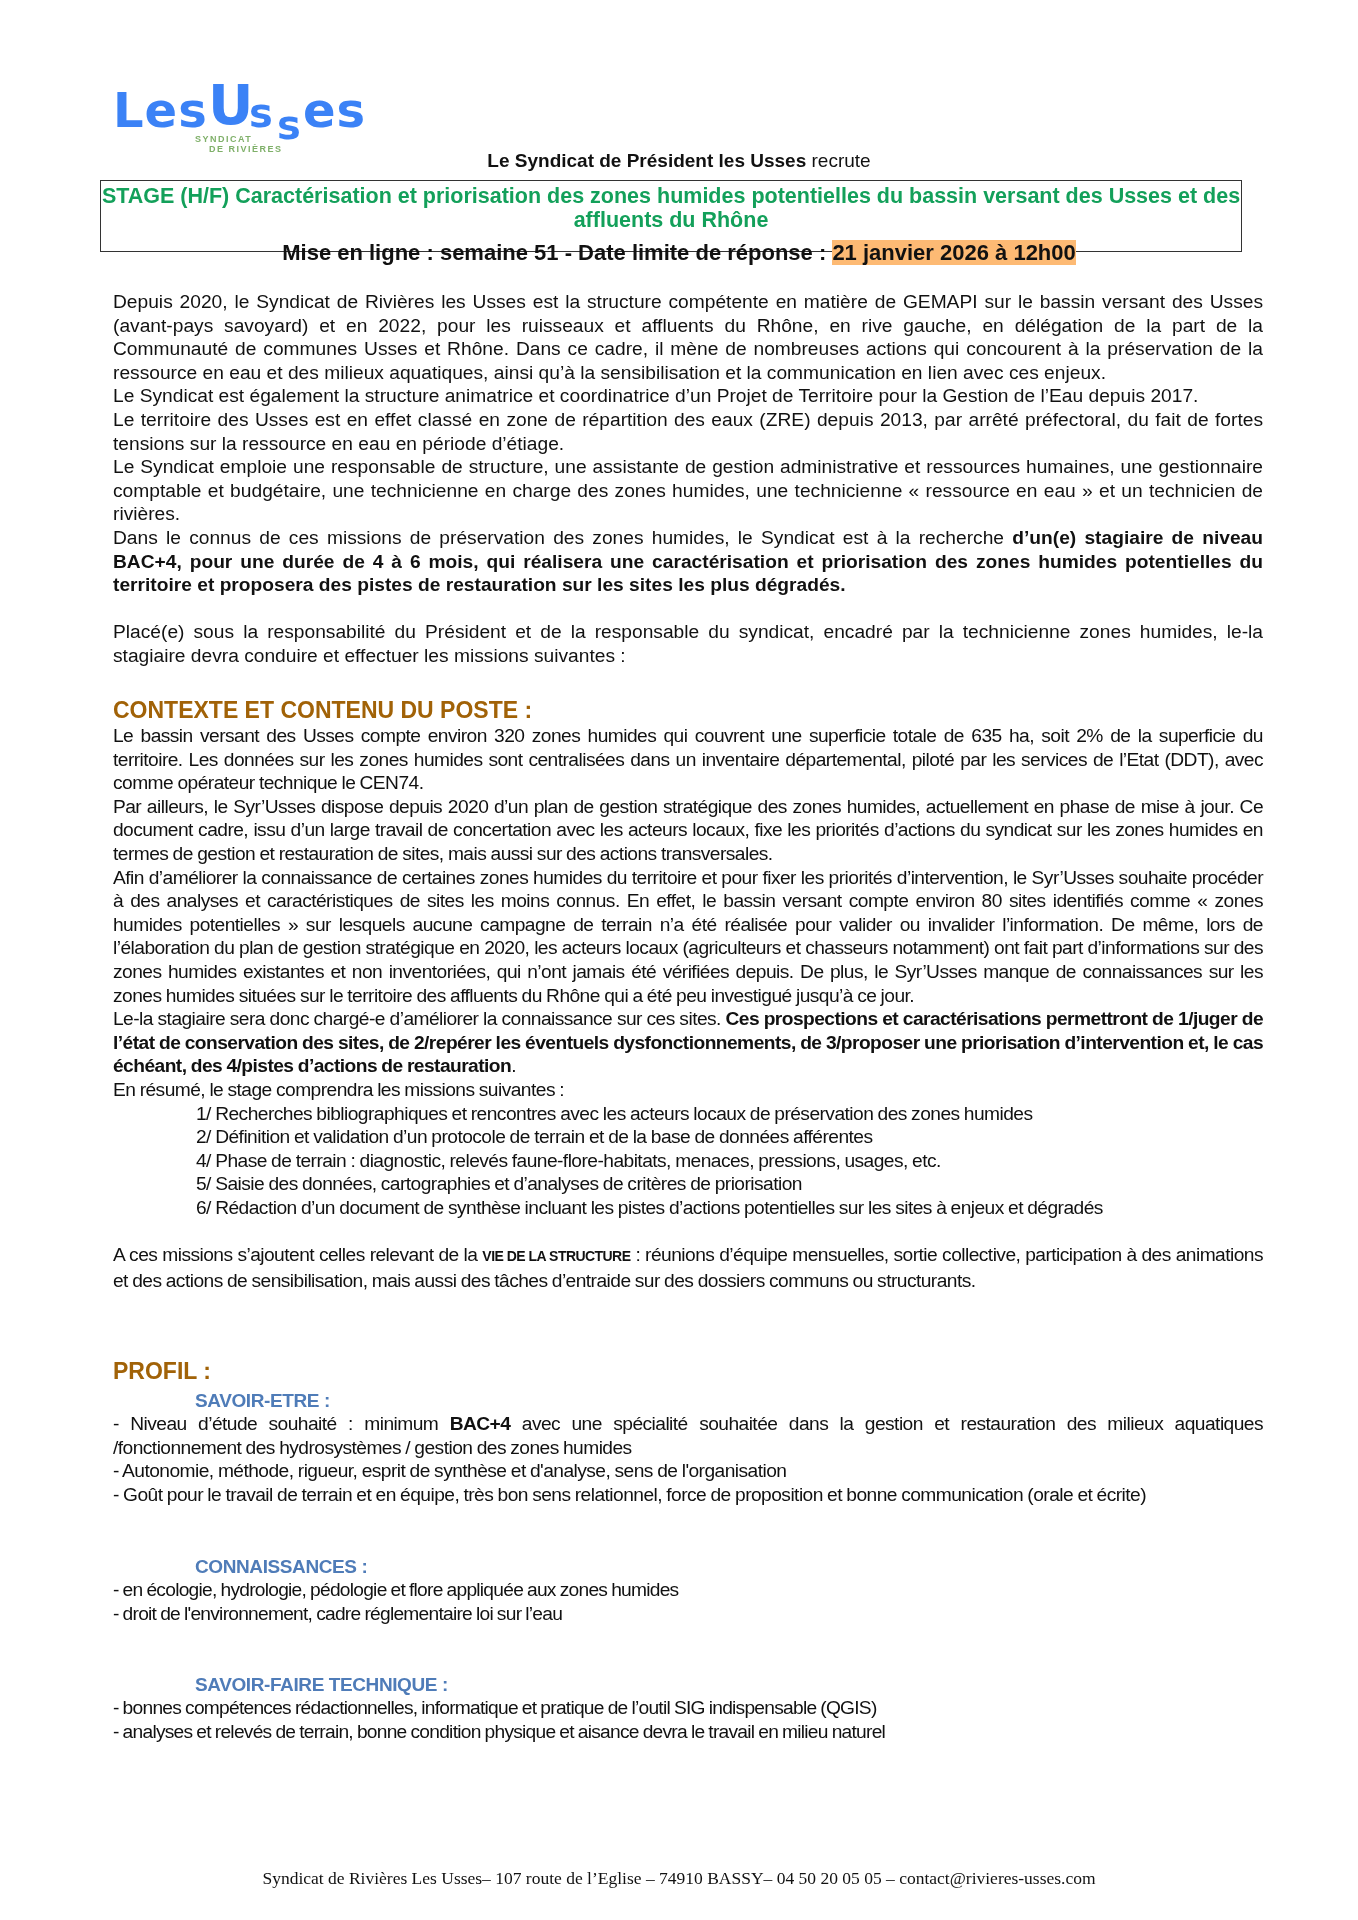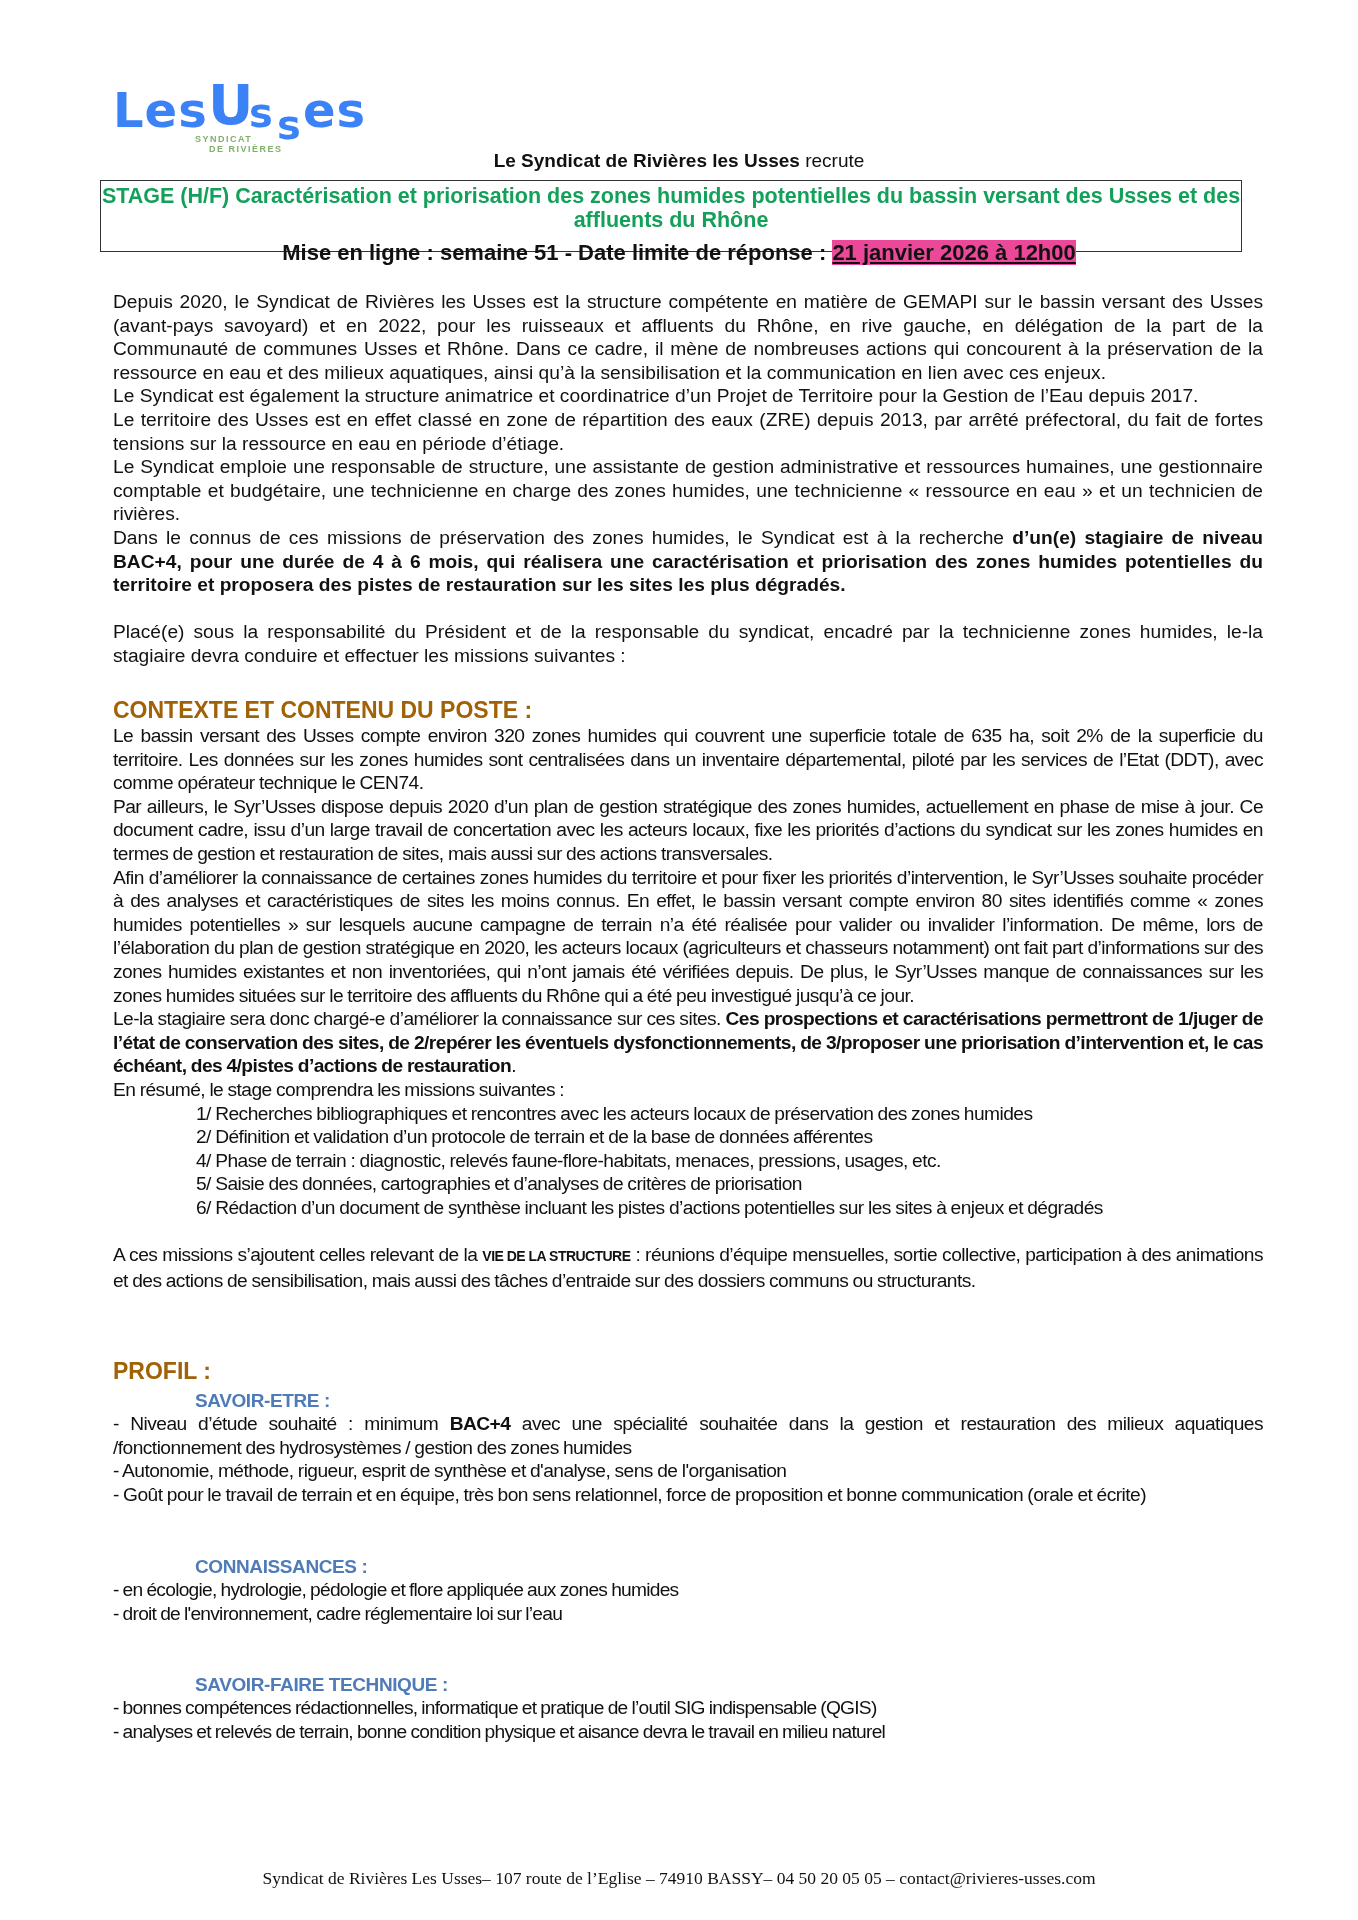--- a/index.html
+++ b/index.html
@@ -20,21 +20,21 @@
   .logo .sub1 { left: 82px; top: 58px; }
   .logo .sub2 { left: 96px; top: 68px; }
 
   .recruit { left: 0; width: 1358px; top: 150px; text-align: center; font-size: 19px; }
   .recruit b { font-weight: bold; }
 
   .titlebox { left: 100px; top: 180px; width: 1142px; height: 72px; border: 1.5px solid #333; box-sizing: border-box;
     text-align: center; color: #13a05a; font-weight: bold; font-size: 21.5px; line-height: 24px; padding-top: 3px; }
 
   .deadline { left: 0; width: 1358px; top: 240px; text-align: center; font-size: 22px; font-weight: bold; }
-  .deadline .hl { background: #ec4899; text-decoration: underline; }
+  .deadline .hl { background: #fdba74; }
 
   .body-block { left: 113px; width: 1150px; font-size: 19.2px; line-height: 23.6px; text-align: justify; }
   .cond { letter-spacing: -0.55px; word-spacing: -0.5px; }
   .cond2 { letter-spacing: -0.75px; word-spacing: -0.6px; }
   .body-block p { margin: 0; }
   .heading { color: #a16207; font-weight: bold; font-size: 23px; }
   .subheading { color: #4f7cb8; font-weight: bold; font-size: 19px; left: 195px; letter-spacing: -0.4px; }
   .list { padding-left: 83px; }
   .small-caps-bold { font-weight: bold; font-size: 14px; }
   .footer { left: 0; width: 1358px; top: 1868px; text-align: center; font-size: 17.5px; }
@@ -46,21 +46,21 @@
   <span class="word les">Les</span>
   <span class="word u">U</span>
   <span class="word s1">s</span>
   <span class="word s2">s</span>
   <span class="word es">es</span>
   <span class="sub sub1">SYNDICAT</span>
   <span class="sub sub2">DE RIVIÈRES</span>
 </div>
 
 <div class="abs recruit sans">
-  <b>Le Syndicat de Rivières les Usses</b><span> recrute</span>
+  <b>Le Syndicat de Président les Usses</b><span> recrute</span>
 </div>
 
 <div class="abs titlebox sans">
   <span>STAGE (H/F) Caractérisation et priorisation des zones humides potentielles du bassin versant des Usses et des affluents du Rhône</span>
 </div>
 
 <div class="abs deadline sans">
   <span>Mise en ligne : semaine 51 - Date limite de réponse : </span><span class="hl">21 janvier 2026 à 12h00</span>
 </div>
 

